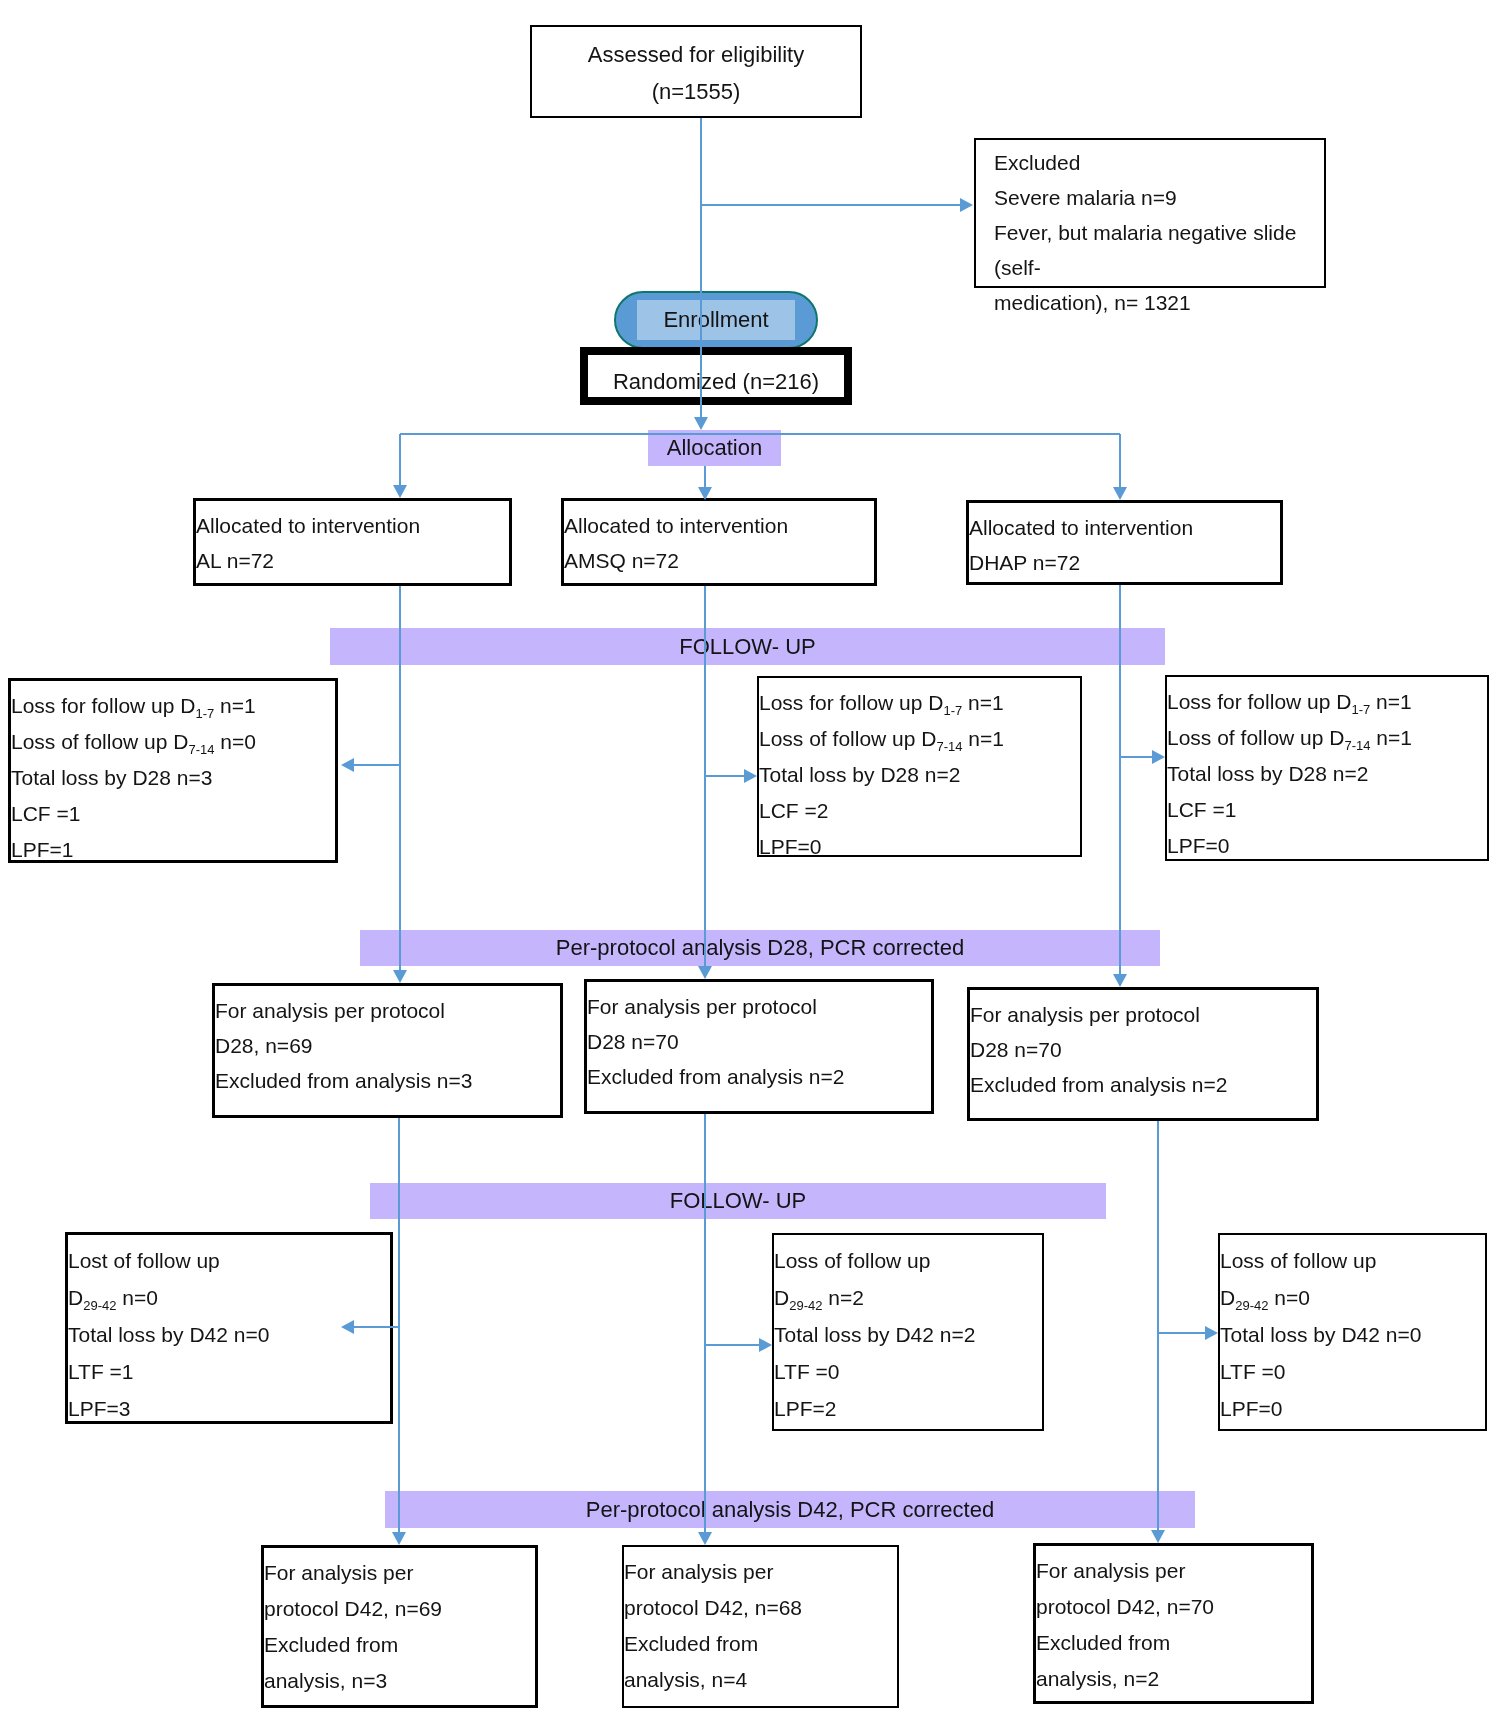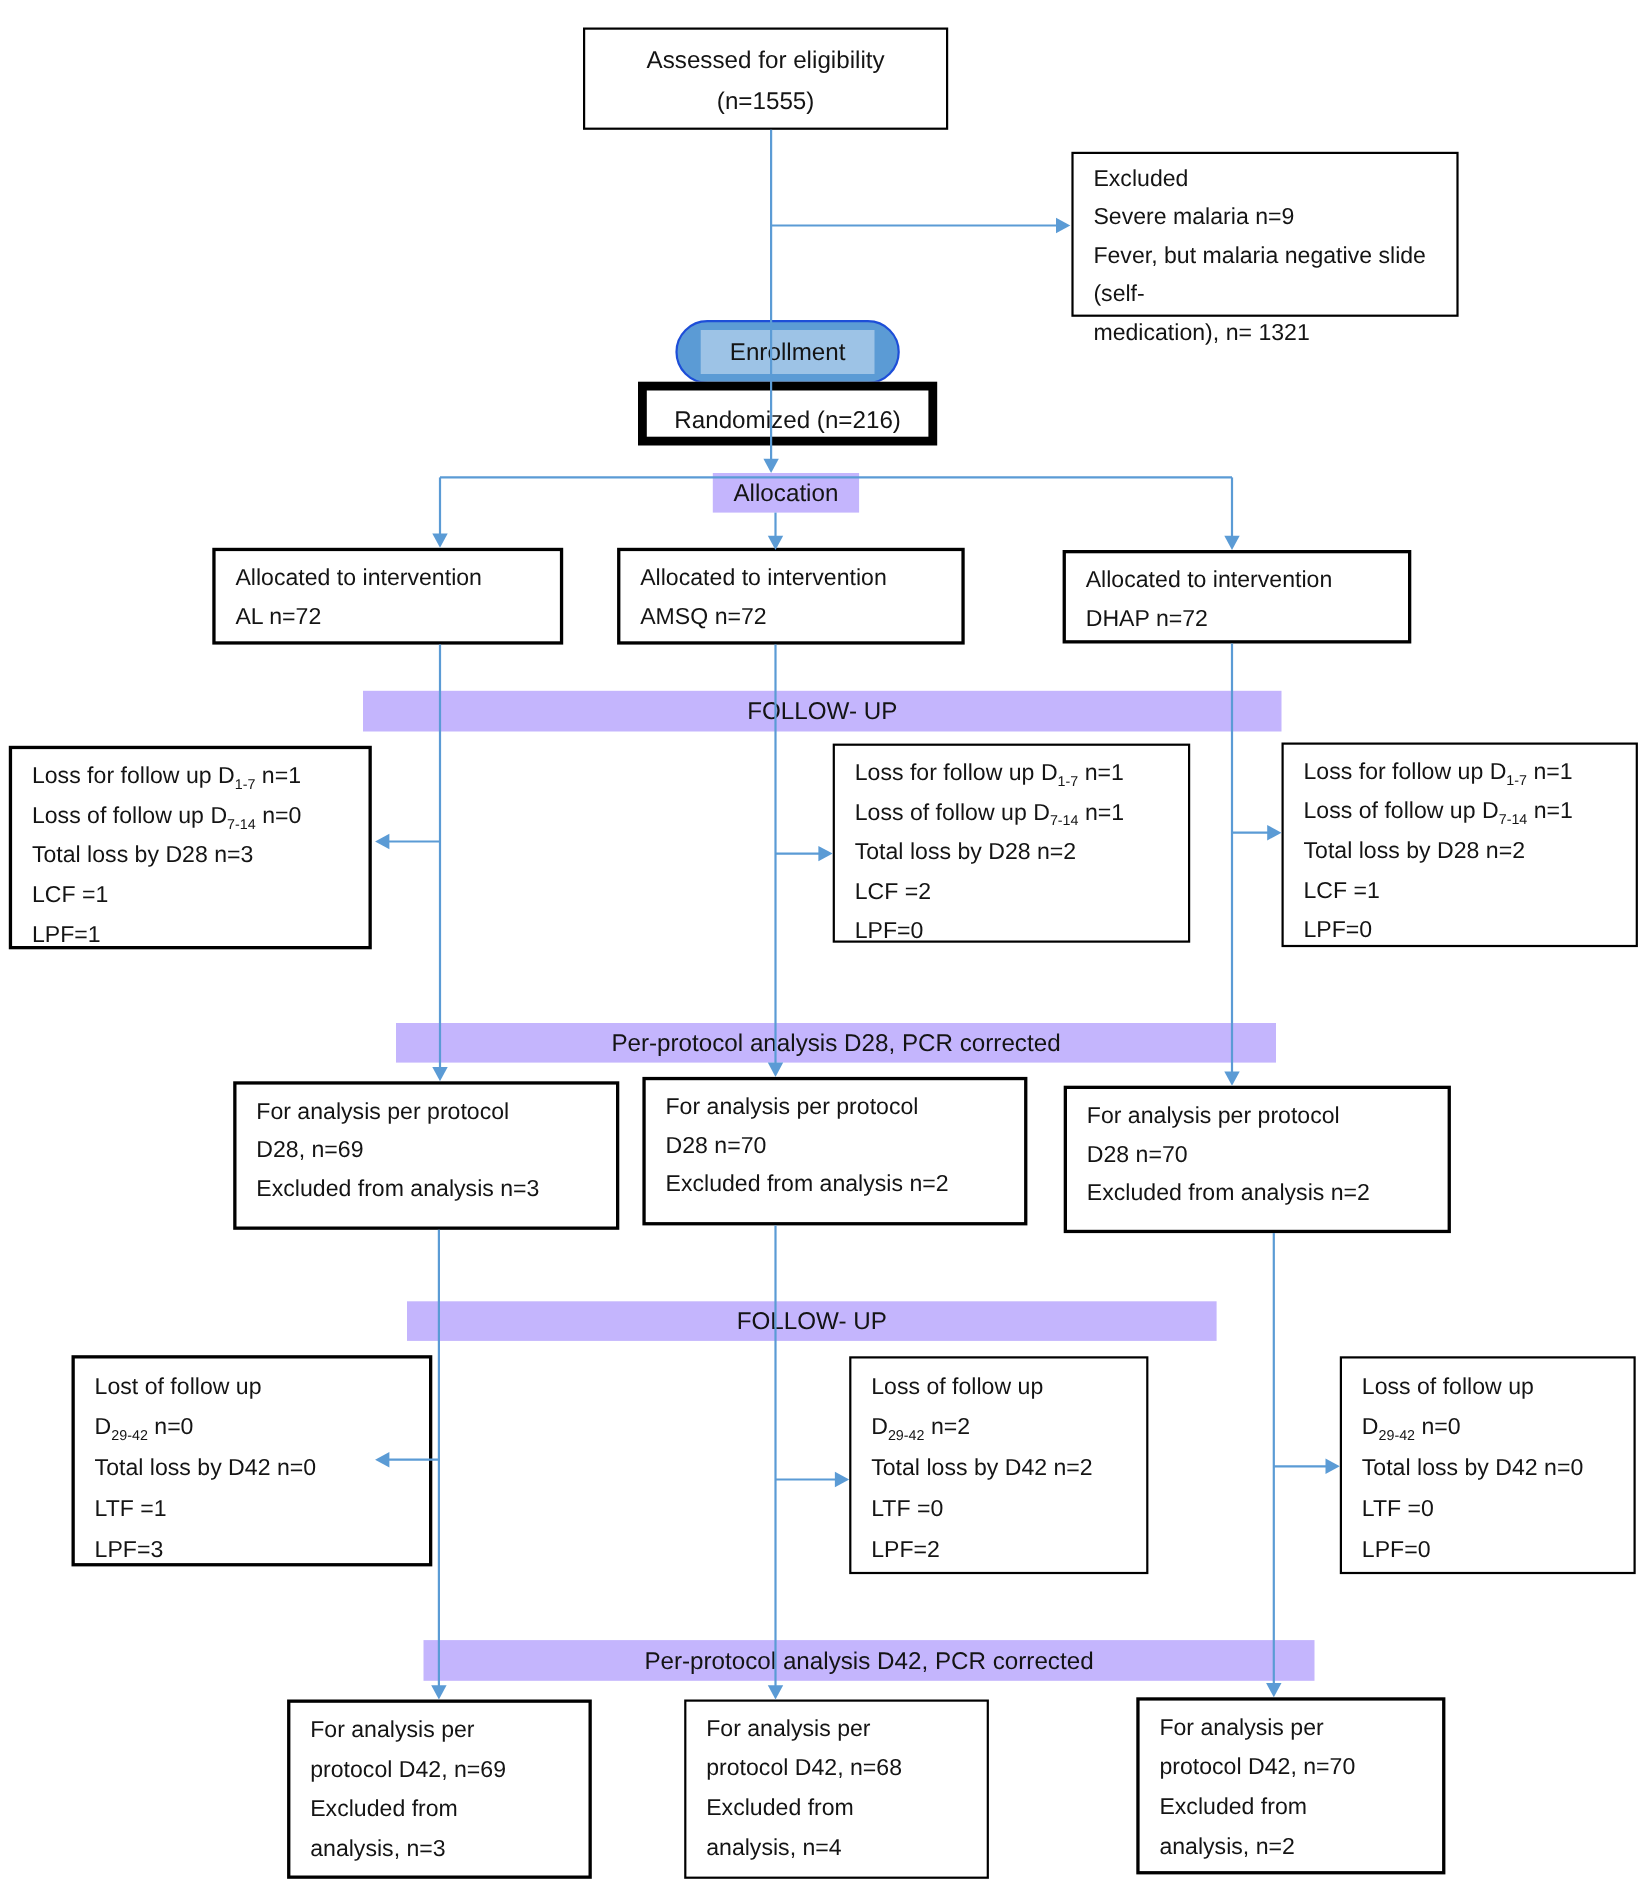--- a/index.html
+++ b/index.html
@@ -1,30 +1,30 @@
 <!DOCTYPE html>
 <html><head>
 <meta charset="utf-8">
 <style>
   html,body { margin:0; padding:0; background:#ffffff; }
   body { width:1500px; height:1722px; position:relative; font-family:"Liberation Sans", sans-serif; color:#141414; }
   .stage { position:absolute; left:0; top:0; width:1500px; height:1722px; }
   .box { position:absolute; background:#ffffff; border:2px solid #000000; box-sizing:border-box;
          font-size:21px; line-height:35px; z-index:2; }
   .box.thick { border-width:3px; }
-  .pad { padding:7px 18px; }
+  .pad { padding:7px 0; }
   .center { text-align:center; }
   .band { position:absolute; background:#c4b5fd; text-align:center; font-size:22px; box-sizing:border-box; z-index:1; }
   sub { font-size:13px; line-height:0; }
   #connectors { position:absolute; left:0; top:0; z-index:5; pointer-events:none; }
 
   #assessed    { left:530px; top:25px;  width:332px; height:93px; font-size:22px; line-height:37px; padding-top:9px; }
   #excluded    { left:974px; top:138px; width:352px; height:150px; padding:5px 18px; }
   #pill        { position:absolute; left:614px; top:291px; width:204px; height:58px; background:#5b9bd5;
-                 border:2px solid #1d4ed8; border-radius:29px; box-sizing:border-box; z-index:2; }
+                 border:2px solid #0f766e; border-radius:29px; box-sizing:border-box; z-index:2; }
   #pill-inner  { position:absolute; left:21px; top:7px; width:158px; height:40px; background:#9dc3e6;
                  text-align:center; font-size:22px; line-height:40px; }
   #randomized  { left:580px; top:347px; width:272px; height:58px; border:8px solid #000000; font-size:22px;
                  line-height:54px; }
   #allocation-band { left:648px; top:430px; width:133px; height:36px; line-height:36px; }
 
   #alloc-al    { left:193px; top:498px; width:319px; height:88px; }
   #alloc-amsq  { left:561px; top:498px; width:316px; height:88px; }
   #alloc-dhap  { left:966px; top:500px; width:317px; height:85px; }
 

